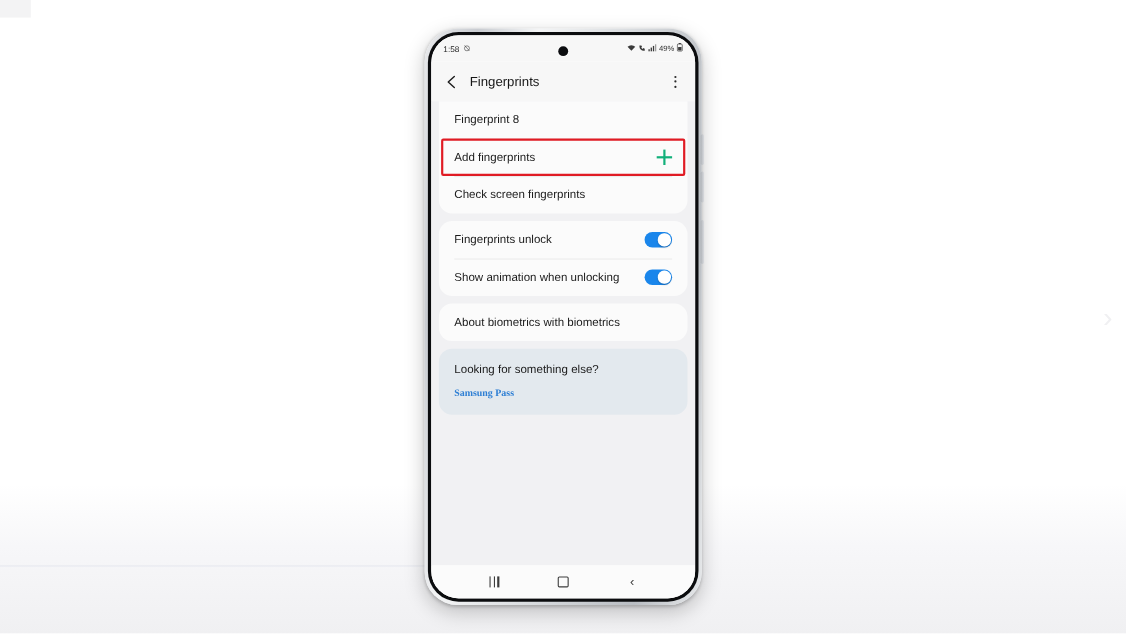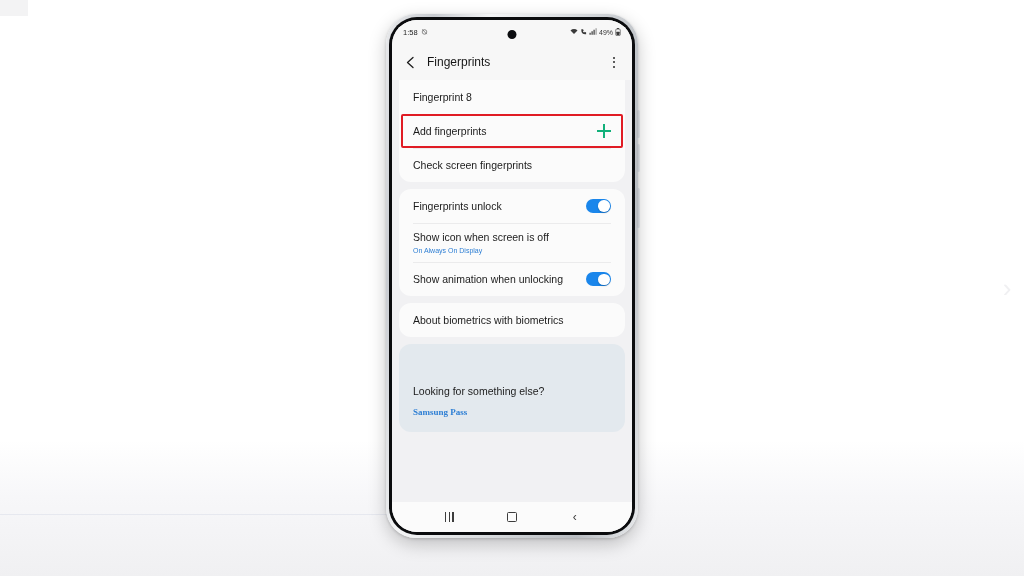--- a/index.html
+++ b/index.html
@@ -32,21 +32,21 @@
     position:absolute; right:4px; top:272px;
     width:26px; height:32px;
     display:flex; align-items:center; justify-content:center;
     color:#f0f0f2; font-size:26px; line-height:1;
     user-select:none;
   }
 
   
   #phone {
     position:absolute;
-    left:386px; top:14px;
+    left:386px; top:26px;
     width:252px; height:524px;
     border-radius:30px;
     background:linear-gradient(100deg,#e9eaec 0%,#c9ccd1 14%,#f4f5f6 30%,#d9dcdf 55%,#b9bdc2 82%,#e7e9eb 100%);
     box-shadow:0 6px 18px rgba(0,0,0,0.22), 0 1px 3px rgba(0,0,0,0.18);
     padding:3px;
   }
   #phone-bezel {
     width:100%; height:100%;
     border-radius:28px;
     background:#0b0c0e;
@@ -179,21 +179,21 @@
     pointer-events:none;
   }
 
   
   #promo-card {
     background:#e3e9ee;
     border-radius:12px;
     margin:0 7px;
     padding:13px 14px 15px 14px;
   }
-  #promo-title { font-size:10.5px; color:#1b1b1b;margin-top:28px; }
+  #promo-title { font-size:10.5px; color:#1b1b1b; }
   #promo-link { font-size:9px; color:#2e7fd4; font-weight:bold; margin-top:10px; display:block;font-family:Liberation Serif, serif; }
 
   
   #nav-bar {
     height:30px;
     background:#fbfbfb;
     display:flex; align-items:center; justify-content:space-around;
     padding:0 26px;
   }
   .nav-btn {
@@ -318,26 +318,20 @@
           <div class="row-text">
             <div class="row-label">Fingerprints unlock</div>
           </div>
           <div class="row-trail">
             <span class="toggle">
                   <span class="knob"></span>
                 </span>
           </div>
         </div>
 
-        <div class="row">
-          <div class="row-text">
-            <div class="row-label">Show icon when screen is off</div>
-            <div class="row-sub">On Always On Display</div>
-          </div>
-        </div>
 
         <div class="row">
           <div class="row-text">
             <div class="row-label">Show animation when unlocking</div>
           </div>
           <div class="row-trail">
             <span class="toggle">
                   <span class="knob"></span>
                 </span>
           </div>

